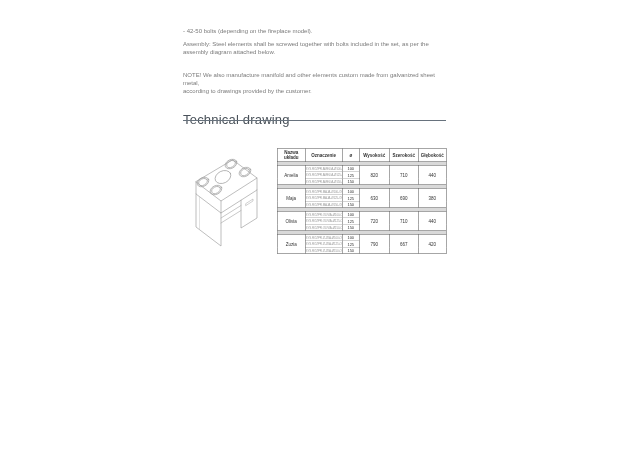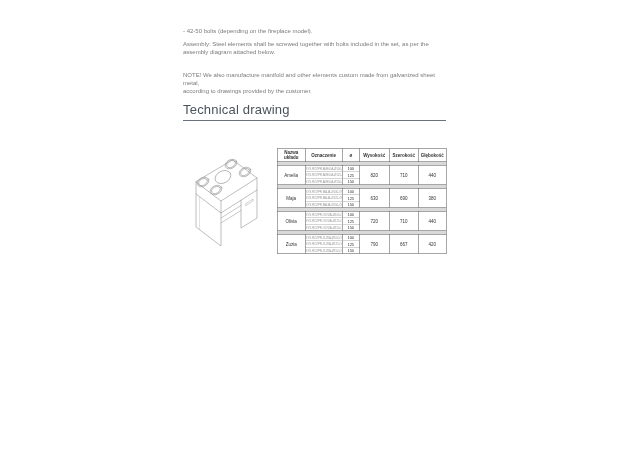--- a/index.html
+++ b/index.html
@@ -11,21 +11,21 @@
   .text-wrap{
     position:absolute;left:183px;top:27px;width:540px;
     transform:scale(0.5);transform-origin:0 0;
     font-size:12px;line-height:16px;color:#7b7b7b;
   }
   .text-wrap p{margin:0;white-space:pre-line;}
   .text-wrap p.p1{margin-bottom:10px;}
   .text-wrap p.p2{margin-bottom:30px;}
   
   .section-title{
-    position:absolute;left:183px;top:102px;
+    position:absolute;left:183px;top:112px;
     font-size:13px;font-weight:400;color:#4a525a;letter-spacing:0.2px;
   }
   .section-divider{
     position:absolute;left:183px;top:120px;width:263px;height:0;
     border-top:1px solid #67727d;
   }
   
   .figure{position:absolute;left:183px;top:148px;width:95px;height:100px;}
   
   .spec-wrap{position:absolute;left:277px;top:148px;transform:scale(0.5);transform-origin:0 0;}

